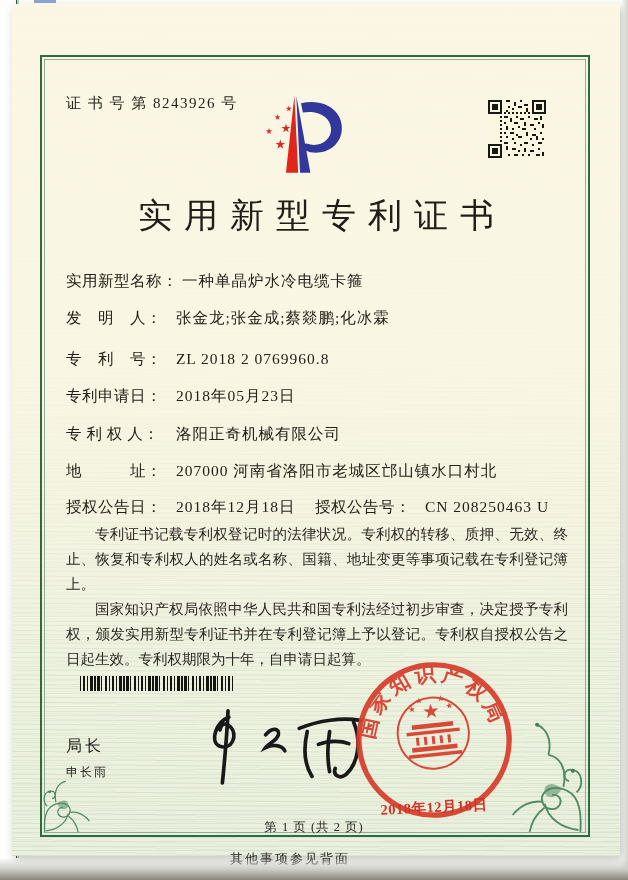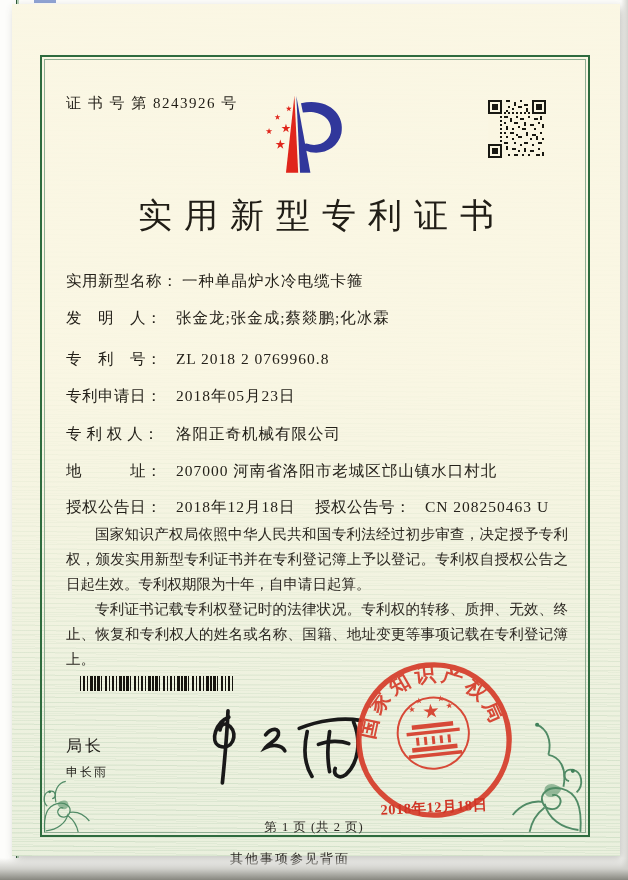--- a/index.html
+++ b/index.html
@@ -215,22 +215,22 @@
     <div class="frow row7">
       <span class="flabel">授权公告日：</span>
       <span class="fvalue">2018年12月18日</span>
       <span class="grant-group2">
         <span class="flabel">授权公告号：</span>
         <span class="fvalue">CN 208250463 U</span>
       </span>
     </div>
 
     <div class="body-text">
+      <p>专利证书记载专利权登记时的法律状况。专利权的转移、质押、无效、终止、恢复和专利权人的姓名或名称、国籍、地址变更等事项记载在专利登记簿上。</p>
       <p>国家知识产权局依照中华人民共和国专利法经过初步审查，决定授予专利权，颁发实用新型专利证书并在专利登记簿上予以登记。专利权自授权公告之日起生效。专利权期限为十年，自申请日起算。</p>
-      <p>专利证书记载专利权登记时的法律状况。专利权的转移、质押、无效、终止、恢复和专利权人的姓名或名称、国籍、地址变更等事项记载在专利登记簿上。</p>
     </div>
 
     <div class="barcode"></div>
 
     <div class="signer-title">局长</div>
     <div class="signer-name">申长雨</div>
 
     <svg class="signature" viewBox="0 0 220 100">
       <g fill="none" stroke="#191919" stroke-width="4.6" stroke-linecap="round">
         <path d="M46,14 C30,20 22,44 34,50 C50,56 58,36 48,26 C42,20 36,22 35,30"></path>

